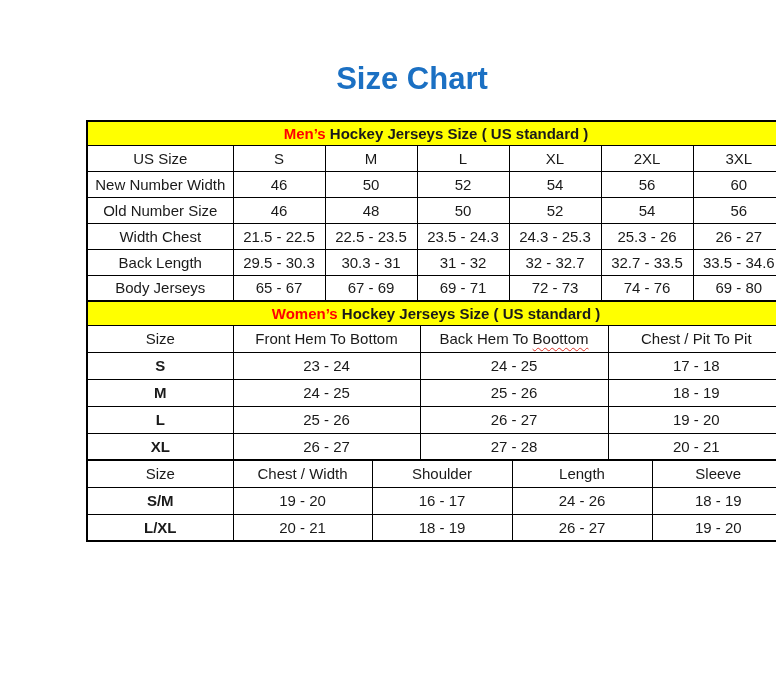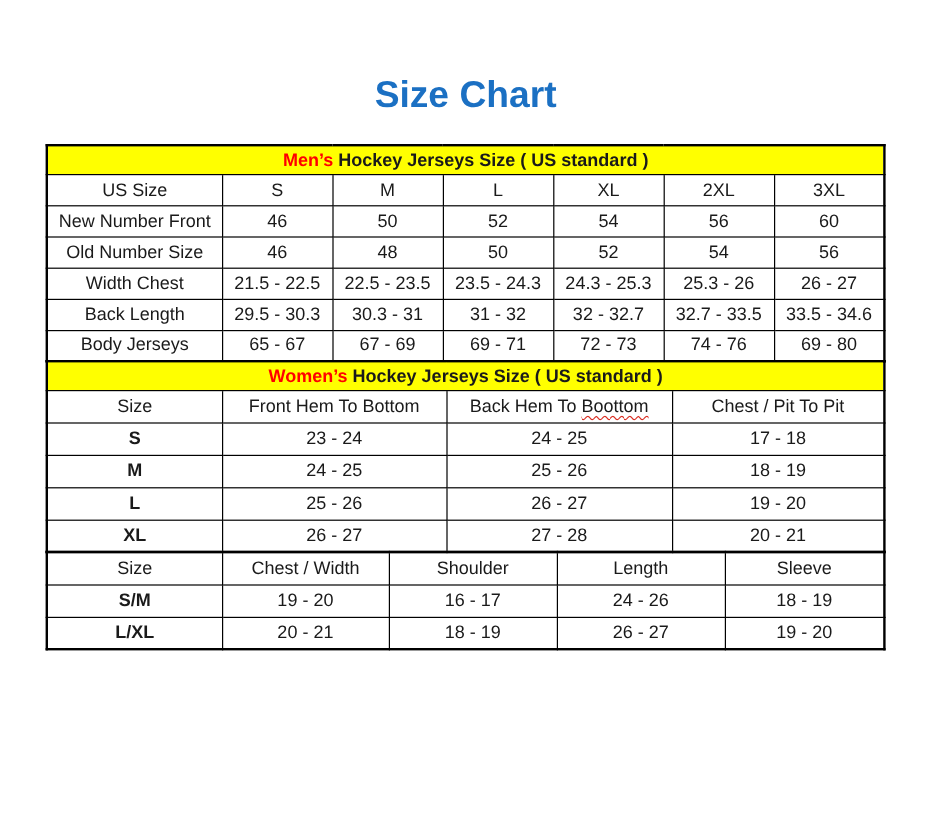--- a/index.html
+++ b/index.html
@@ -4,21 +4,21 @@
 <style>
   * { box-sizing: border-box; }
   html, body { margin: 0; padding: 0; }
   body {
     width: 776px; height: 692px;
     background: #ffffff;
     font-family: "Liberation Sans", sans-serif;
     color: #1a1a1a;
     overflow: hidden;
   }
-  .page { width: 776px; height: 692px; }
+  .page { width: 776px; height: 692px; padding-left: 48px; }
   .page-title {
     margin: 0; padding-top: 62px;
     text-align: center;
     font-size: 31px; font-weight: 700;
     color: #1b70c3;
     letter-spacing: 0px;
     line-height: 1.1;
   }
   .tables-wrap { width: 698px; margin: 24px auto 0 38px; }
   table.sizetable {
@@ -88,21 +88,21 @@
           <th>S</th>
           <th>M</th>
           <th>L</th>
           <th>XL</th>
           <th>2XL</th>
           <th>3XL</th>
         </tr>
       </thead>
       <tbody>
         <tr>
-          <td class="lbl">New Number Front</td>
+          <td class="lbl">New Number Width</td>
           <td>46</td>
           <td>50</td>
           <td>52</td>
           <td>54</td>
           <td>56</td>
           <td>60</td>
         </tr>
         <tr>
           <td class="lbl">Old Number Size</td>
           <td>46</td>

